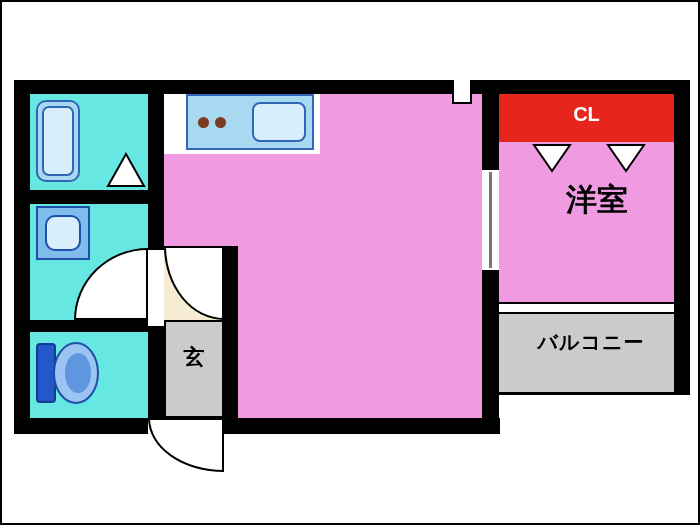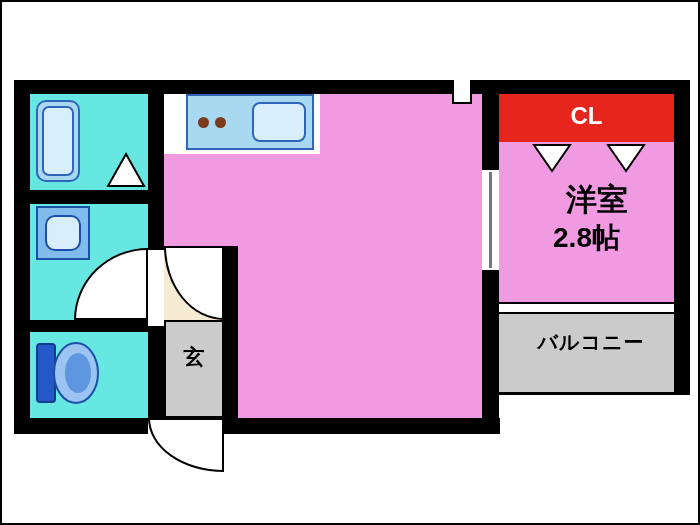--- a/index.html
+++ b/index.html
@@ -80,21 +80,20 @@
   </div>
 
   <svg class="abs" style="left:32px; top:332px;" width="68" height="80" viewBox="0 0 68 80">
     <rect x="3" y="10" width="18" height="58" rx="3" fill="#2458C8" stroke="#123C90" stroke-width="2"></rect>
     <ellipse cx="42" cy="39" rx="22" ry="30" fill="#9CC4F2" stroke="#1E4FA8" stroke-width="2"></ellipse>
     <ellipse cx="44" cy="39" rx="13" ry="20" fill="#5E96E0"></ellipse>
   </svg>
 
 
   <div class="label" style="left:497px; top:182px; width:196px; font-size:31px;">洋室</div>
-  <div class="label" style="left:497px; top:222px; width:175px; font-size:28px;">2.8帖</div>
 
-  <div class="label" style="left:497px; top:102px; width:175px; font-size:24px; color:#ffffff;">CL</div>
+  <div class="label" style="left:497px; top:102px; width:175px; font-size:20px; color:#ffffff;">CL</div>
 
   <div class="label" style="left:497px; top:330px; width:184px; font-size:20px; letter-spacing:1px;">バルコニー</div>
 
   <div class="label" style="left:162px; top:344px; width:60px; font-size:21px;">玄</div>
 
 </div>
 
 </body></html>

